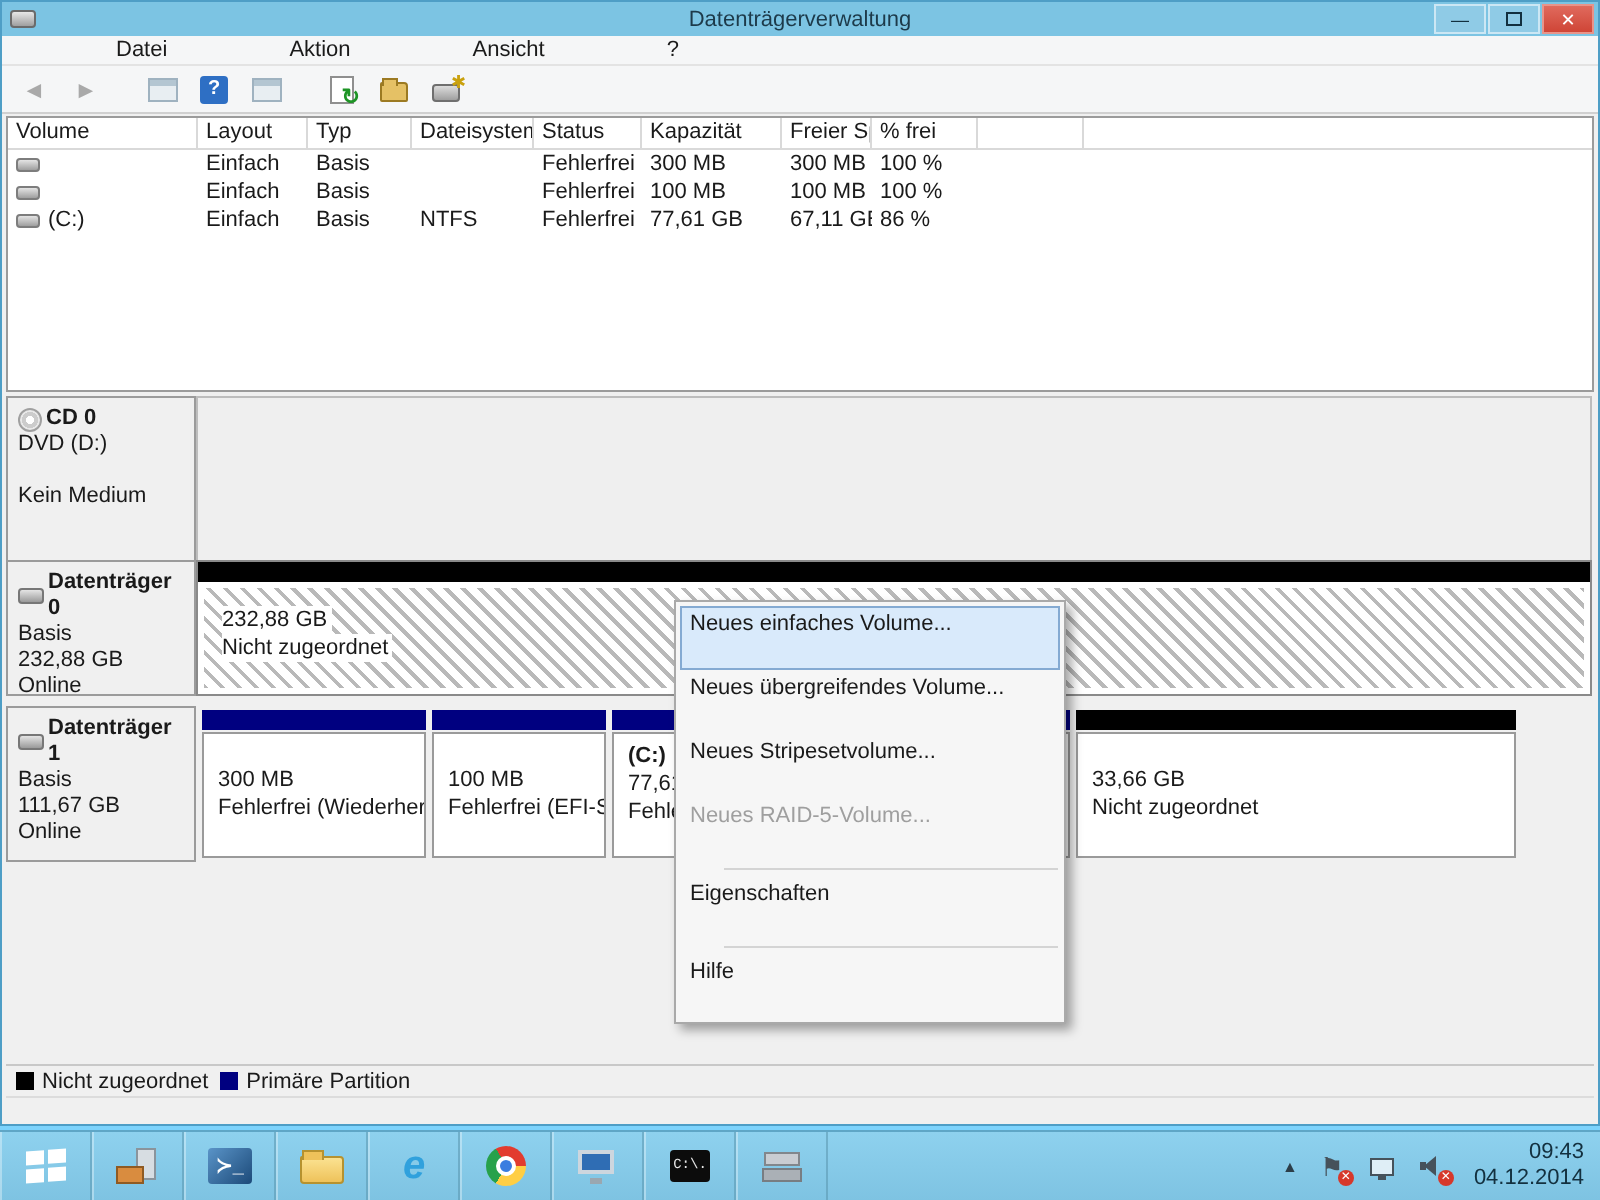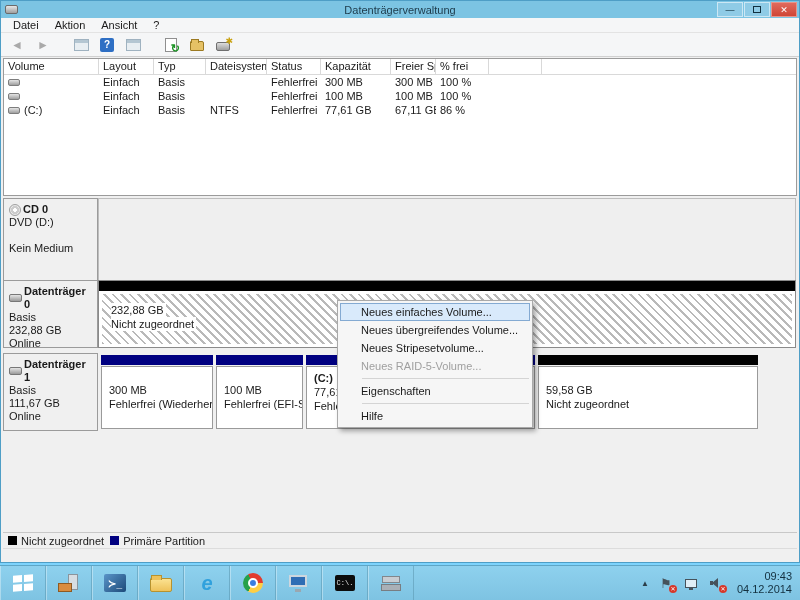--- a/index.html
+++ b/index.html
@@ -12,21 +12,21 @@
   .title-icon { width:13px; height:9px; margin:0 4px; background:linear-gradient(#e7e7e7,#9f9f9f); border:1px solid #6b6b6b; border-radius:2px; }
   .title-text { position:absolute; left:0; right:0; text-align:center; font-size:11px; color:#1d3a4a; }
   .win-controls { position:absolute; right:2px; top:1px; display:flex; gap:1px; z-index:5; }
   .win-btn { width:26px; height:15px; display:flex; align-items:center; justify-content:center; font-size:9px; border:1px solid rgba(255,255,255,0.55); background:#8fcbe6; color:#12303f; }
   .win-btn.close { background:linear-gradient(#e06a5d,#cf4536); color:#fff; border-color:#e8948a; }
   .restore-glyph { position:relative; width:8px; height:7px; }
   .restore-glyph::before { content:""; position:absolute; right:0; top:0; width:6px; height:5px; border:1px solid #12303f; }
   .restore-glyph::after { content:""; position:absolute; left:0; bottom:0; width:6px; height:5px; border:1px solid #12303f; background:#8fcbe6; }
 
   .menubar { position:absolute; left:0; top:17px; width:100%; height:15px; background:#f5f6f7; display:flex; align-items:center; padding-left:4px; border-bottom:1px solid #e3e3e3; }
-  .menubar-item { padding:0 8px; cursor:default; }
+  .menubar-item { padding:0 8px; cursor:default;margin-left:45px; }
 
   .toolbar { position:absolute; left:0; top:32px; width:100%; height:24px; background:#f5f6f7; border-bottom:1px solid #d0d0d0; display:flex; align-items:center; padding-left:6px; gap:6px; }
   .tb-sep { width:6px; }
   .tb-btn { width:20px; height:20px; display:flex; align-items:center; justify-content:center; }
   .arrow-glyph { font-size:12px; color:#a9a9a9; }
   .console-ico { width:15px; height:12px; border:1px solid #9fb2c0; background:#e8eef2; position:relative; }
   .console-ico::before { content:""; position:absolute; left:0; top:0; right:0; height:3px; background:#b4c6d2; }
   .help-ico { width:14px; height:14px; background:#2e6fc4; color:#fff; font-weight:bold; font-size:10px; display:flex; align-items:center; justify-content:center; border-radius:2px; }
   .refresh-ico { width:12px; height:14px; background:#fff; border:1px solid #8f8f8f; position:relative; }
   .refresh-ico::after { content:"↻"; position:absolute; right:-4px; bottom:-4px; color:#1d9425; font-size:11px; font-weight:bold; }
@@ -69,21 +69,21 @@
   
   .legend { position:absolute; left:2px; top:531px; width:794px; height:16px; background:#f0f0f0; border-top:1px solid #c8c8c8; display:flex; align-items:center; padding-left:5px; gap:6px; }
   .legend .entry { display:flex; align-items:center; gap:4px; }
   .swatch { width:9px; height:9px; display:inline-block; }
   .swatch-black { background:#000; }
   .swatch-navy { background:#000080; }
   .statusbar { position:absolute; left:2px; top:547px; width:794px; height:13px; background:#f0f0f0; border-top:1px solid #dcdcdc; }
 
   
   .context-menu { position:absolute; left:337px; top:300px; width:196px; background:#f6f6f6; border:1px solid #a9a9a9; box-shadow:3px 3px 5px rgba(0,0,0,0.35); z-index:20; padding:2px; }
-  .cm-item { height:18px; line-height:16px; padding-left:20px; white-space:nowrap; border:1px solid transparent; }
+  .cm-item { height:32px; line-height:16px; padding-left:4px; white-space:nowrap; border:1px solid transparent; }
   .cm-item.highlighted { background:#d9eafb; border-color:#84aad2; }
   .cm-item.disabled { color:#9f9f9f; }
   .cm-sep { border-top:1px solid #d4d4d4; margin:3px 1px 3px 22px; }
 
   
   .taskbar { position:absolute; left:0; top:565px; width:800px; height:35px; background:linear-gradient(#8ed1ee,#7ec3e2); border-top:1px solid #5fa6c6; display:flex; align-items:stretch; }
   .tb-app { width:46px; display:flex; align-items:center; justify-content:center; border-right:1px solid rgba(90,150,175,0.55); border-left:1px solid rgba(255,255,255,0.35); }
   .start-logo { display:grid; grid-template-columns:9px 9px; grid-template-rows:7px 7px; gap:2px; transform:skewY(-4deg); }
   .start-logo span { background:#fff; }
   .sm-ico { position:relative; width:22px; height:18px; }
@@ -297,21 +297,21 @@
           <div class="part-bar bar-navy"></div>
           <div class="part-body threeline">
             <div class="part-title">(C:)</div>
             <div>77,61 GB</div>
             <div>Fehlerfrei (</div>
           </div>
         </div>
         <div class="partition" style="left:440px; width:220px;">
           <div class="part-bar bar-black"></div>
           <div class="part-body">
-            <div>59,58 GB</div>
+            <div>33,66 GB</div>
             <div>Nicht zugeordnet</div>
           </div>
         </div>
       </div>
     </div>
 
     <div class="legend">
       <div class="entry">
         <span class="swatch swatch-black"></span>
         <span>Nicht zugeordnet</span>

